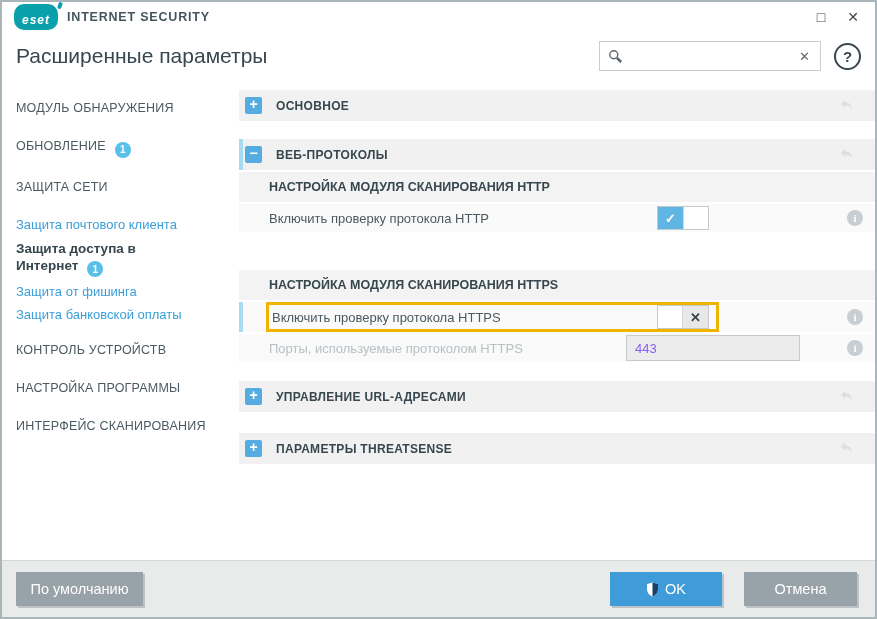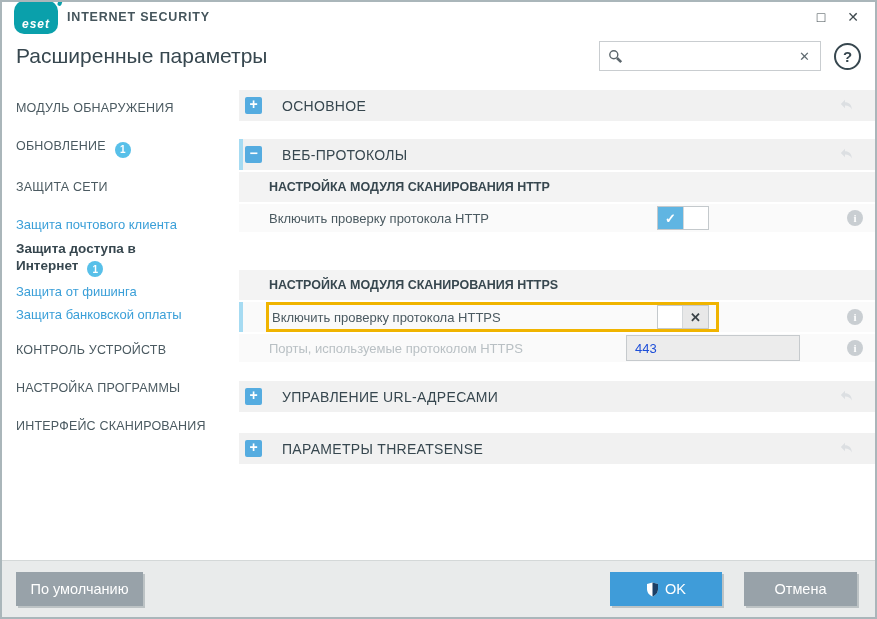--- a/index.html
+++ b/index.html
@@ -3,21 +3,21 @@
 <meta charset="utf-8">
 <style>
   * { box-sizing: border-box; margin: 0; padding: 0; }
   html,body { width:877px; height:619px; }
   body { font-family:"Liberation Sans", sans-serif; background:#fff; overflow:hidden; }
   .window { width:877px; height:619px; border:2px solid #aab6ba; background:#fff; position:relative; overflow:hidden; }
 
   
   .titlebar { height:30px; display:flex; align-items:center; padding:0 6px 0 12px; }
   .logo-wrap { position:relative; display:flex; align-items:center; }
-  .logo-pill { background:#0aa0ab; color:#fff; font-weight:bold; font-size:12px; letter-spacing:1px; padding:16px 8px 3px; border-radius:10px; font-style:italic; }
+  .logo-pill { background:#0aa0ab; color:#fff; font-weight:bold; font-size:12px; letter-spacing:1px; padding:9px 8px 3px; border-radius:10px; font-style:italic; }
   .logo-tick { position:absolute; right:-4px; top:-2px; width:4px; height:7px; background:#0aa0ab; border-radius:2px; transform:rotate(18deg); }
   .product-name { margin-left:9px; color:#45555c; font-weight:600; font-size:12.5px; letter-spacing:0.8px; }
   .win-controls { margin-left:auto; display:flex; }
   .win-btn { width:32px; height:26px; display:flex; align-items:center; justify-content:center; color:#3f4a4f; font-size:14px; cursor:pointer; }
 
   
   .header { height:56px; display:flex; align-items:center; padding:0 14px 8px 14px;justify-content:flex-end; }
   .page-title { font-size:21px; color:#37474f; font-weight:400; }
   .search-wrap { margin-left:auto; width:222px; height:30px; border:1px solid #c9cdd0; background:#fff; display:flex; align-items:center; padding:0 8px; }
   .search-wrap input { flex:1; border:none; outline:none; font-size:13px; color:#37474f; min-width:0; margin-left:6px; background:transparent; }
@@ -35,21 +35,21 @@
   .side-section.active { color:#3a9fd8; }
   .side-sub { font-size:13px; color:#3a9fd8; line-height:16px; margin-bottom:7px; }
   .side-sub.selected { color:#37474f; font-weight:700; font-size:13.5px; line-height:17px; }
   .w-narrow { max-width:178px; }
   .gap-top { margin-top:19px; }
   .badge { display:inline-flex; width:16px; height:16px; border-radius:50%; background:#58c0e9; color:#fff; font-size:10px; font-weight:bold; align-items:center; justify-content:center; margin-left:9px; vertical-align:-3px; }
 
   
   .section-header { height:31px; background:#f1f1f1; display:flex; align-items:center; padding:0 12px 0 6px; position:relative; cursor:pointer; }
   .expand-btn { width:17px; height:17px; background:#55ace0; color:#fff; font-weight:bold; font-size:14px; line-height:15px; text-align:center; border-radius:2px; flex:none; cursor:pointer; }
-  .section-label { margin-left:20px; font-weight:400; color:#37474f; font-size:14px; letter-spacing:0.3px; }
+  .section-label { margin-left:14px; font-weight:700; color:#37474f; font-size:12px; letter-spacing:0.3px; }
   .revert-btn { margin-left:auto; margin-right:8px; cursor:pointer; width:17px; height:17px; }
   .left-bar { position:absolute; left:0; top:0; bottom:0; width:4px; background:#a6dbf2; }
 
   .group-header { height:30px; background:#f3f3f3; display:flex; align-items:center; padding-left:30px; font-weight:700; color:#37474f; font-size:12.5px; margin-top:2px; }
   .setting-row { height:28px; background:#fafafa; display:flex; align-items:center; padding:0 12px 0 30px; margin-top:2px; position:relative; }
   .row-label { font-size:13px; color:#4b5a61; width:388px; flex:none; }
   .row-label.disabled { color:#b9c0c4; width:357px; }
   .info-icon { margin-left:auto; width:16px; height:16px; border-radius:50%; background:#c9ced2; color:#fff; font-size:11px; font-weight:bold; font-family:"Liberation Serif", serif; display:flex; align-items:center; justify-content:center; flex:none; cursor:pointer; }
 
   .spacer-36 { height:36px; }
@@ -62,21 +62,21 @@
   .toggle.on .half.state { background:#60b5e2; color:#fff; }
   .toggle.on .half.knob { background:#fff; border-left:1px solid #d4d8da; }
   .toggle.off .half.knob { background:#fff; border-right:1px solid #d4d8da; }
   .toggle.off .half.state { background:#e8e8e8; color:#3a4348; }
 
   
   .setting-row.highlighted { height:30px; padding-left:27px; background:#fafafa; }
   .highlight-box { border:3px solid #f0b400; height:30px; width:453px; display:flex; align-items:center; padding-left:3px; flex:none; }
   .highlight-box .row-label { width:385px; }
 
-  .ports-input { width:174px; height:26px; background:#ececec; border:1px solid #c6cacd; color:#1d4ed8; font-size:13px; padding:0 8px; font-family:"Liberation Sans", sans-serif; }
+  .ports-input { width:174px; height:26px; background:#ececec; border:1px solid #c6cacd; color:#8b5cf6; font-size:13px; padding:0 8px; font-family:"Liberation Sans", sans-serif; }
 
   
   .footer { position:absolute; left:0; right:0; bottom:0; height:57px; background:#e9ebeb; border-top:1px solid #d4d8d8; display:flex; align-items:center; padding:0 18px 0 14px; }
   .btn { height:34px; border:none; color:#fff; font-size:14.5px; font-family:"Liberation Sans", sans-serif; cursor:pointer; display:flex; align-items:center; justify-content:center; }
   .btn-gray { background:#98a2a9; box-shadow:2px 2px 0 rgba(110,120,126,0.35); }
   .btn-blue { background:#3f9cd9; box-shadow:2px 2px 0 rgba(110,120,126,0.35); }
   .btn-default { width:127px; }
   .btn-ok { width:112px; margin-left:auto; gap:6px; }
   .btn-cancel { width:113px; margin-left:22px; }
 </style>

